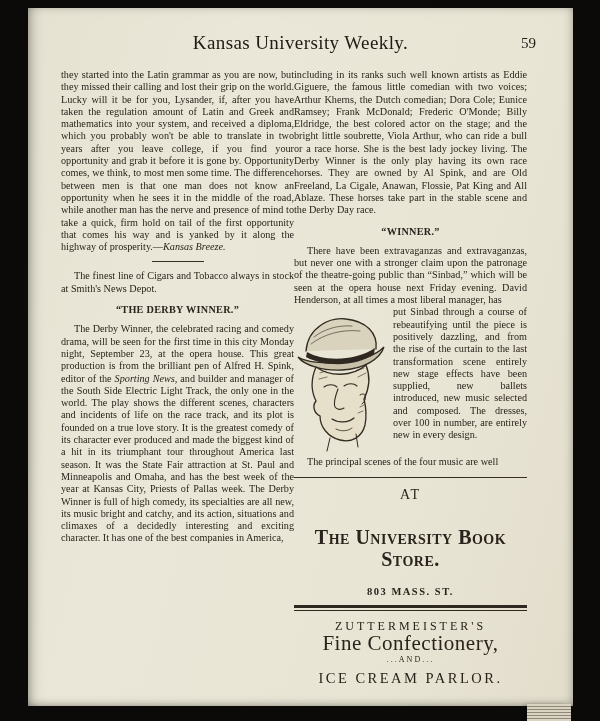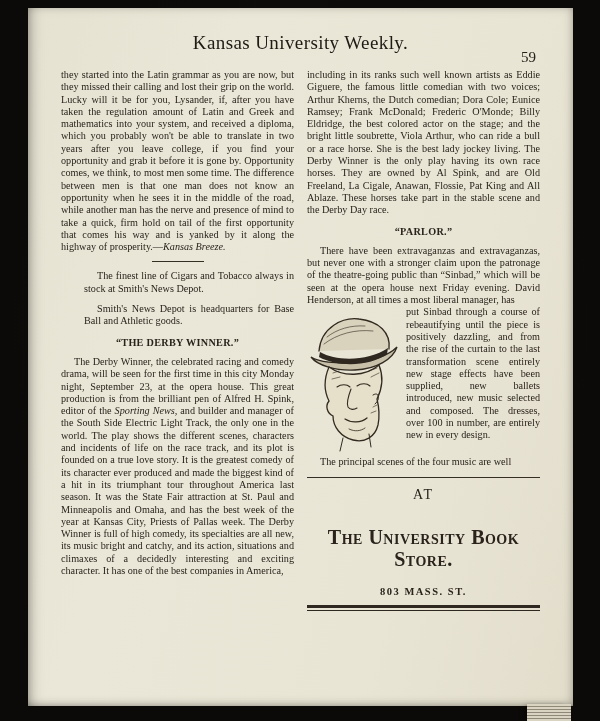--- a/index.html
+++ b/index.html
@@ -19,28 +19,28 @@
     padding:24px 33px 0 33px;
     box-shadow: inset 7px 0 16px -9px rgba(0,0,0,.6), inset -5px 0 12px -7px rgba(0,0,0,.4), inset 0 -6px 12px -8px rgba(0,0,0,.35);
     overflow:hidden;
   }
 
   .masthead { position:relative; height:26px; margin-bottom:11px; }
   .masthead .title {
     position:absolute; left:0; right:0; text-align:center;
     font-size:19px; letter-spacing:.4px; color:#1f1a14;
   }
-  .masthead .pagenum { position:absolute; right:4px; top:17px; font-size:15px; }
+  .masthead .pagenum { position:absolute; right:4px; top:3px; font-size:15px; }
 
-  .cols { display:flex; gap:13px; }
+  .cols { display:flex; }
   .col { width:233px; font-size:10.2px; line-height:12.3px; text-align:justify; color:#29231b; }
   .col p { text-align:justify; }
   .indent { text-indent:13px; }
   .italic { font-style:italic; }
-  .note { margin-bottom:8px;margin-left:23px; }
+  .note { margin-bottom:8px; }
 
   .short-rule { width:52px; border-top:1px solid #352e24; margin:8px auto 8px; }
   .col-heading { text-align:center; font-weight:bold; font-size:10.2px; letter-spacing:.3px; margin:9px 0 7px; }
 
   .wrapped { overflow:hidden; }
   .illus { float:left; width:92px; height:148px; margin:1px 7px 1px 0; }
 
   .full-rule { border-top:1px solid #352e24; margin-top:8px; }
 
   .ad-bookstore { text-align:center; padding:8px 0 7px; }
@@ -75,31 +75,30 @@
     </div>
 
     <div class="cols">
 
       <div class="col">
         <p><span>they started into the Latin grammar as you are now, but they missed their calling and lost their grip on the world.  Lucky will it be for you, Lysander, if, after you have taken the regulation amount of Latin and Greek and mathematics into your system, and received a diploma, which you probably won't be able to translate in two years after you leave college, if you find your opportunity and grab it before it is gone by.  Opportunity comes, we think, to most men some time.  The difference between men is that one man does not know an opportunity when he sees it in the middle of the road, while another man has the nerve and presence of mind to take a quick, firm hold on tail of the first opportunity that comes his way and is yanked by it along the highway of prosperity.—</span><span class="italic">Kansas Breeze.</span></p>
 
         <div class="short-rule"></div>
 
         <p class="indent note">The finest line of Cigars and Tobacco always in stock at Smith's News Depot.</p>
-        <p class="indent note">Smith's News Depot is headquarters for Base Ball and Athletic goods.</p>
 
         <div class="col-heading">“THE DERBY WINNER.”</div>
 
         <p class="indent"><span>The Derby Winner, the celebrated racing and comedy drama, will be seen for the first time in this city Monday night, September 23, at the opera house.  This great production is from the brilliant pen of Alfred H. Spink, editor of the </span><span class="italic">Sporting News,</span><span> and builder and manager of the South Side Electric Light Track, the only one in the world.  The play shows the different scenes, characters and incidents of life on the race track, and its plot is founded on a true love story.  It is the greatest comedy of its character ever produced and made the biggest kind of a hit in its triumphant tour throughout America last season.  It was the State Fair attraction at St. Paul and Minneapolis and Omaha, and has the best week of the year at Kansas City, Priests of Pallas week.  The Derby Winner is full of high comedy, its specialties are all new, its music bright and catchy, and its action, situations and climaxes of a decidedly interesting and exciting character.  It has one of the best companies in America,</span></p>
       </div>
 
       <div class="col">
         <p>including in its ranks such well known artists as Eddie Giguere, the famous little comedian with two voices; Arthur Kherns, the Dutch comedian; Dora Cole; Eunice Ramsey; Frank McDonald; Frederic O'Monde; Billy Eldridge, the best colored actor on the stage; and the bright little soubrette, Viola Arthur, who can ride a bull or a race horse.  She is the best lady jockey living.  The Derby Winner is the only play having its own race horses.  They are owned by Al Spink, and are Old Freeland, La Cigale, Anawan, Flossie, Pat King and All Ablaze.  These horses take part in the stable scene and the Derby Day race.</p>
 
-        <div class="col-heading">“PARLOR.”</div>
+        <div class="col-heading">“WINNER.”</div>
 
         <p class="indent">There have been extravaganzas and extravaganzas, but never one with a stronger claim upon the patronage of the theatre-going public than “Sinbad,” which will be seen at the opera house next Friday evening.  David Henderson, at all times a most liberal manager, has</p>
 
         <p class="wrapped">
           <svg class="illus" viewBox="0 0 92 148" aria-hidden="true">
             <g fill="none" stroke="#312a20" stroke-width="1.3" stroke-linecap="round">
               <path d="M12 44 C14 20 36 10 52 12 C72 14 84 26 82 42" fill="#d9d2bc"></path>
               <path d="M4 50 C20 60 72 58 90 40 C86 52 70 62 48 63 C28 64 10 58 4 50 Z" fill="#c8c0a8"></path>
               <path d="M13 45 C30 55 62 54 81 41 L80 47 C62 60 30 60 12 50 Z" fill="#2e2820" stroke="none"></path>
               <path d="M22 60 C16 74 18 86 22 94 C18 99 20 106 26 109 C26 120 34 130 46 133 C58 136 68 130 71 118 C73 108 72 100 70 92 C76 80 76 68 72 58 C58 70 36 70 22 60 Z" fill="#e6dfc9"></path>
@@ -121,19 +120,25 @@
         <div class="full-rule"></div>
 
         <div class="ad-bookstore">
           <div class="ad-line2">AT</div>
           <div class="ad-line3">The University Book Store.</div>
           <div class="ad-line4">803 MASS. ST.</div>
         </div>
 
         <div class="double-rule"></div>
 
+        <div class="ad-zutter">
+          <div class="z1">ZUTTERMEISTER'S</div>
+          <div class="z2">Fine Confectionery,</div>
+          <div class="z3">...AND...</div>
+          <div class="z4">ICE CREAM PARLOR.</div>
+        </div>
       </div>
 
     </div>
   </div>
 
   <div class="book-edge"></div>
 </div>
 
 </body></html>

